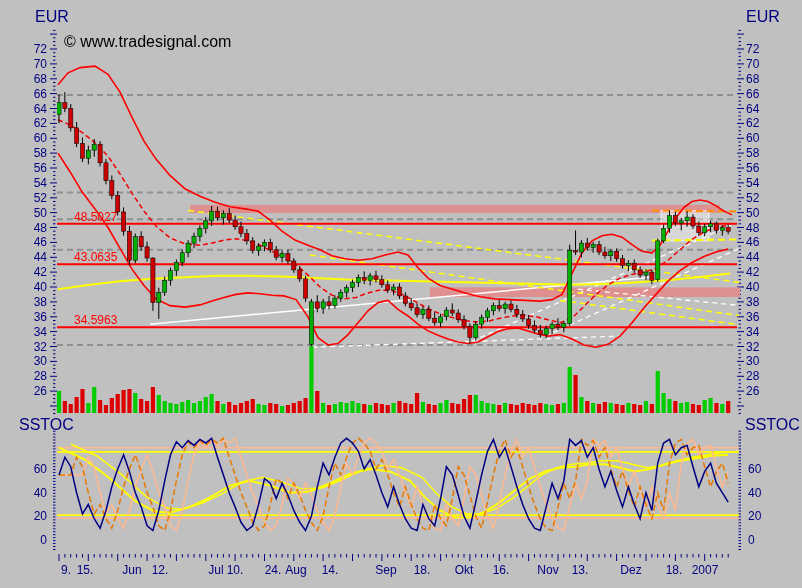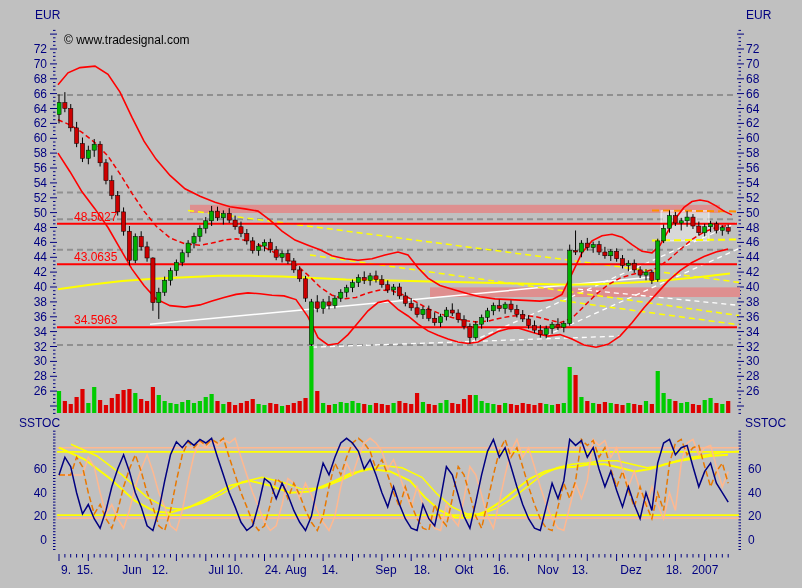--- a/index.html
+++ b/index.html
@@ -1,18 +1,18 @@
 <!DOCTYPE html>
 <html><head>
 <meta charset="utf-8">
 <style>
   html,body{margin:0;padding:0;background:#9a9a9a;}
   .canvas{position:relative;width:802px;height:588px;background:#c0c0c0;overflow:hidden;
           font-family:"Liberation Sans",sans-serif;}
-  .overlay-label{position:absolute;font-size:12px;color:#000080;white-space:nowrap;}
+  .overlay-label{position:absolute;font-size:16px;color:#000080;white-space:nowrap;}
   .overlay-label.black{color:#000000;}
   svg{position:absolute;left:0;top:0;}
   text{font-family:"Liberation Sans",sans-serif;}
 </style>
 </head>
 <body>
 
 <div class="canvas">
   <svg id="chart" width="802" height="588" viewBox="0 0 802 588">
       <defs>

